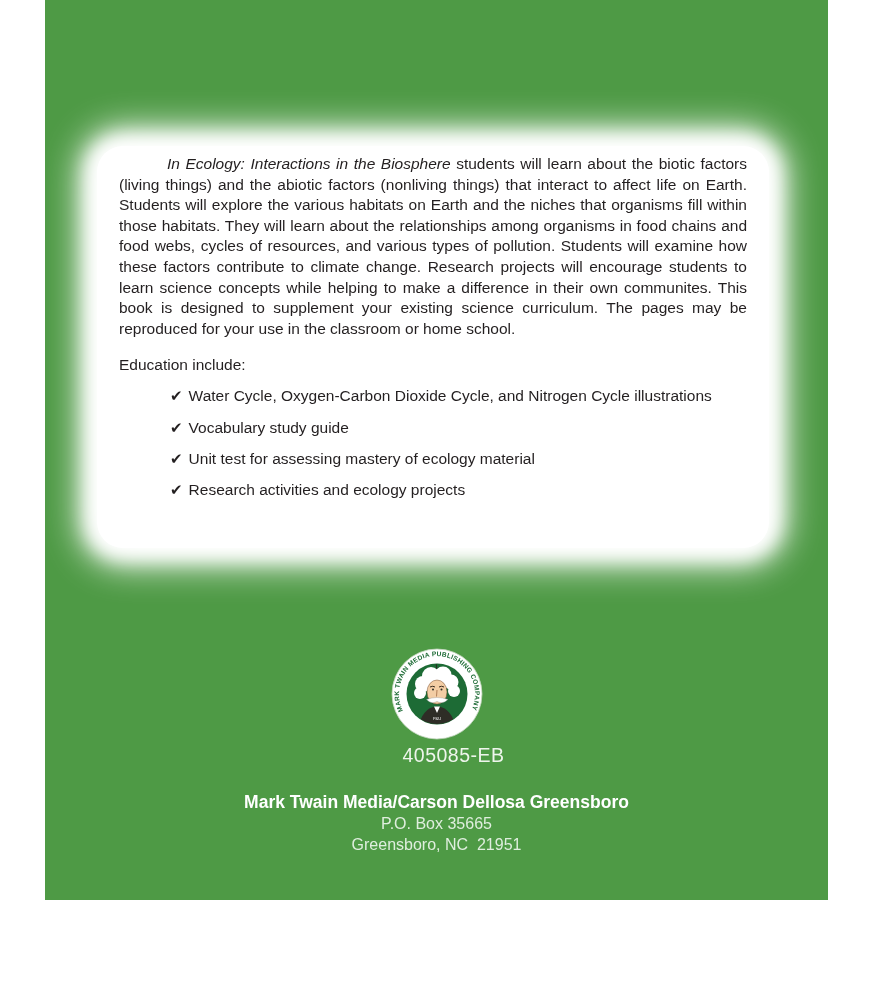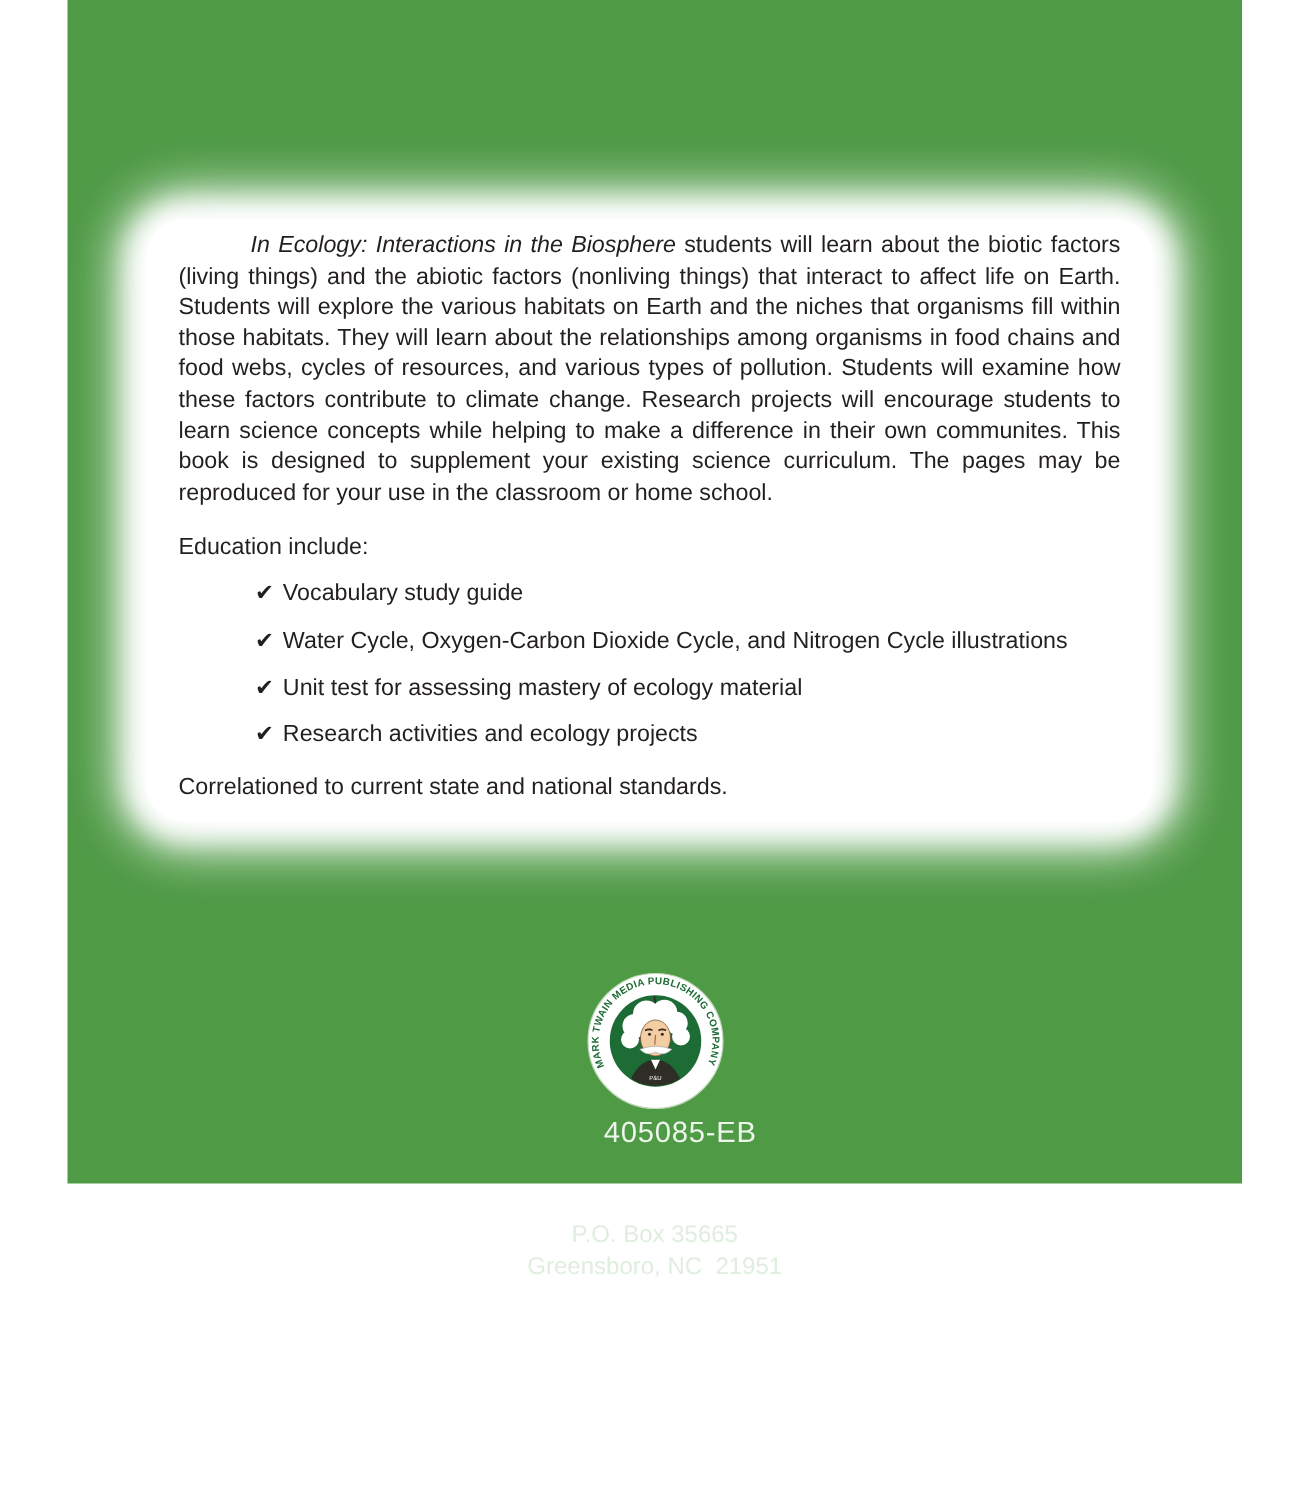--- a/index.html
+++ b/index.html
@@ -7,21 +7,21 @@
   body {
     width: 875px; height: 1000px;
     background: #ffffff;
     font-family: "Liberation Sans", sans-serif;
     position: relative;
     overflow: hidden;
   }
   .cover {
     position: absolute;
     left: 45px; top: 0;
-    width: 783px; height: 789px;
+    width: 783px; height: 900px;
     background: #4e9a45;
   }
   
   .panel {
     position: absolute;
     left: 52px; top: 146px;          
     width: 672px; height: 402px;
     background: #ffffff;
     border-radius: 26px;
     box-shadow: 0 0 18px 10px #ffffff, 0 0 34px 18px rgba(255,255,255,0.95);
@@ -112,27 +112,26 @@
 <div class="cover">
 
   <div class="panel">
     <div class="panel-content">
 
       <p class="intro"><i>In Ecology: Interactions in the Biosphere</i> <span>students will learn about the biotic factors (living things) and the abiotic factors (nonliving things) that interact to affect life on Earth. Students will explore the various habitats on Earth and the niches that organisms fill within those habitats. They will learn about the relationships among organisms in food chains and food webs, cycles of resources, and various types of pollution. Students will examine how these factors contribute to climate change. Research projects will encourage students to learn science concepts while helping to make a difference in their own communites. This book is designed to supplement your existing science curriculum. The pages may be reproduced for your use in the classroom or home school.</span></p>
 
       <p class="features-heading">Education include:</p>
 
       <ul class="features">
+        <li><span class="check">✔</span><span>Water Cycle, Oxygen-Carbon Dioxide Cycle, and Nitrogen Cycle illustrations</span></li>
         <li><span class="check">✔</span><span>Vocabulary study guide</span></li>
-        <li><span class="check">✔</span><span>Water Cycle, Oxygen-Carbon Dioxide Cycle, and Nitrogen Cycle illustrations</span></li>
         <li><span class="check">✔</span><span>Unit test for assessing mastery of ecology material</span></li>
         <li><span class="check">✔</span><span>Research activities and ecology projects</span></li>
       </ul>
 
-      <p class="standards">Correlationed to current state and national standards.</p>
 
     </div>
   </div>
 
   <div class="logo-wrap">
     <svg width="92" height="92" viewBox="0 0 92 92">
 
       <circle cx="46" cy="46" r="45" fill="#ffffff" stroke="#c2d6bd" stroke-width="0.8"></circle>
 
       <defs>
@@ -165,18 +164,18 @@
         <path d="M28,76 C32,63 39,58.5 46,58.5 C53,58.5 60,63 64,76 Q46,81 28,76 Z" fill="#2e2d26"></path>
         <path d="M43,58.5 L46,65 L49,58.5 Z" fill="#ffffff"></path>
         <text x="46" y="72" text-anchor="middle" font-size="4" fill="#ffffff" font-family="Liberation Sans, sans-serif">P&amp;U</text>
       </g>
     </svg>
   </div>
 
   <div class="product-code">405085-EB</div>
 
   <div class="publisher">
-    <div class="publisher-name">Mark Twain Media/Carson Dellosa Nitrogen</div>
+    <div class="publisher-name">Mark Twain Media/Carson Dellosa Greensboro</div>
     <div class="publisher-line">P.O. Box 35665</div>
     <div class="publisher-line">Greensboro, NC  21951</div>
   </div>
 
 </div>
 
 </body></html>

